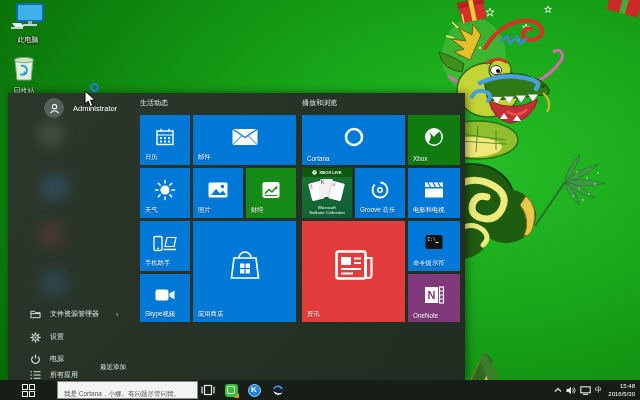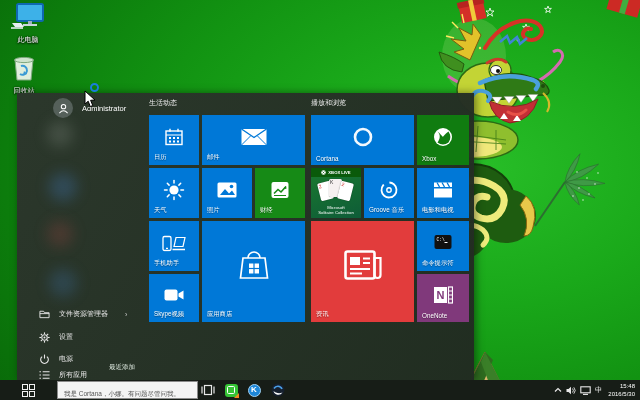--- a/index.html
+++ b/index.html
@@ -11,21 +11,21 @@
   .wallpaper{position:absolute;inset:0;
     background:radial-gradient(ellipse 620px 420px at 76% 42%,
       #27bd27 0%, #1aa91a 30%, #129312 55%, #0c7c0c 78%, #086508 100%);}
   .deco{position:absolute;left:430px;top:0;width:210px;height:400px;}
 
   
   .dicon{position:absolute;width:46px;text-align:center;color:#fff;}
   .dicon .dlbl{font-size:7px;text-shadow:0 1px 2px #000,0 0 2px #000;margin-top:1px;display:block;}
 
   
-  .startmenu{position:absolute;left:17px;top:93px;width:457px;height:287px;overflow:hidden;
+  .startmenu{position:absolute;left:8px;top:93px;width:457px;height:287px;overflow:hidden;
     background:linear-gradient(120deg,rgba(44,54,44,.98),rgba(33,43,33,.98));
     box-shadow:2px 0 8px rgba(0,0,0,.45);color:#fff;}
   .blob{position:absolute;border-radius:50%;filter:blur(7px);}
   .sm-user{position:absolute;left:36px;top:5px;display:flex;align-items:center;gap:9px;}
   .avatar{width:20px;height:20px;border-radius:50%;background:#55605a;display:flex;
     align-items:center;justify-content:center;}
   .sm-user .uname{font-size:7.5px;}
   .side-item{position:absolute;left:22px;height:16px;display:flex;align-items:center;gap:9px;font-size:7px;color:#e8e8e8;}
   .side-item .chev{position:absolute;left:86px;font-size:7px;color:#cfcfcf;}
   .recently{position:absolute;left:92px;top:270px;font-size:6.5px;color:#e4efe6;}

